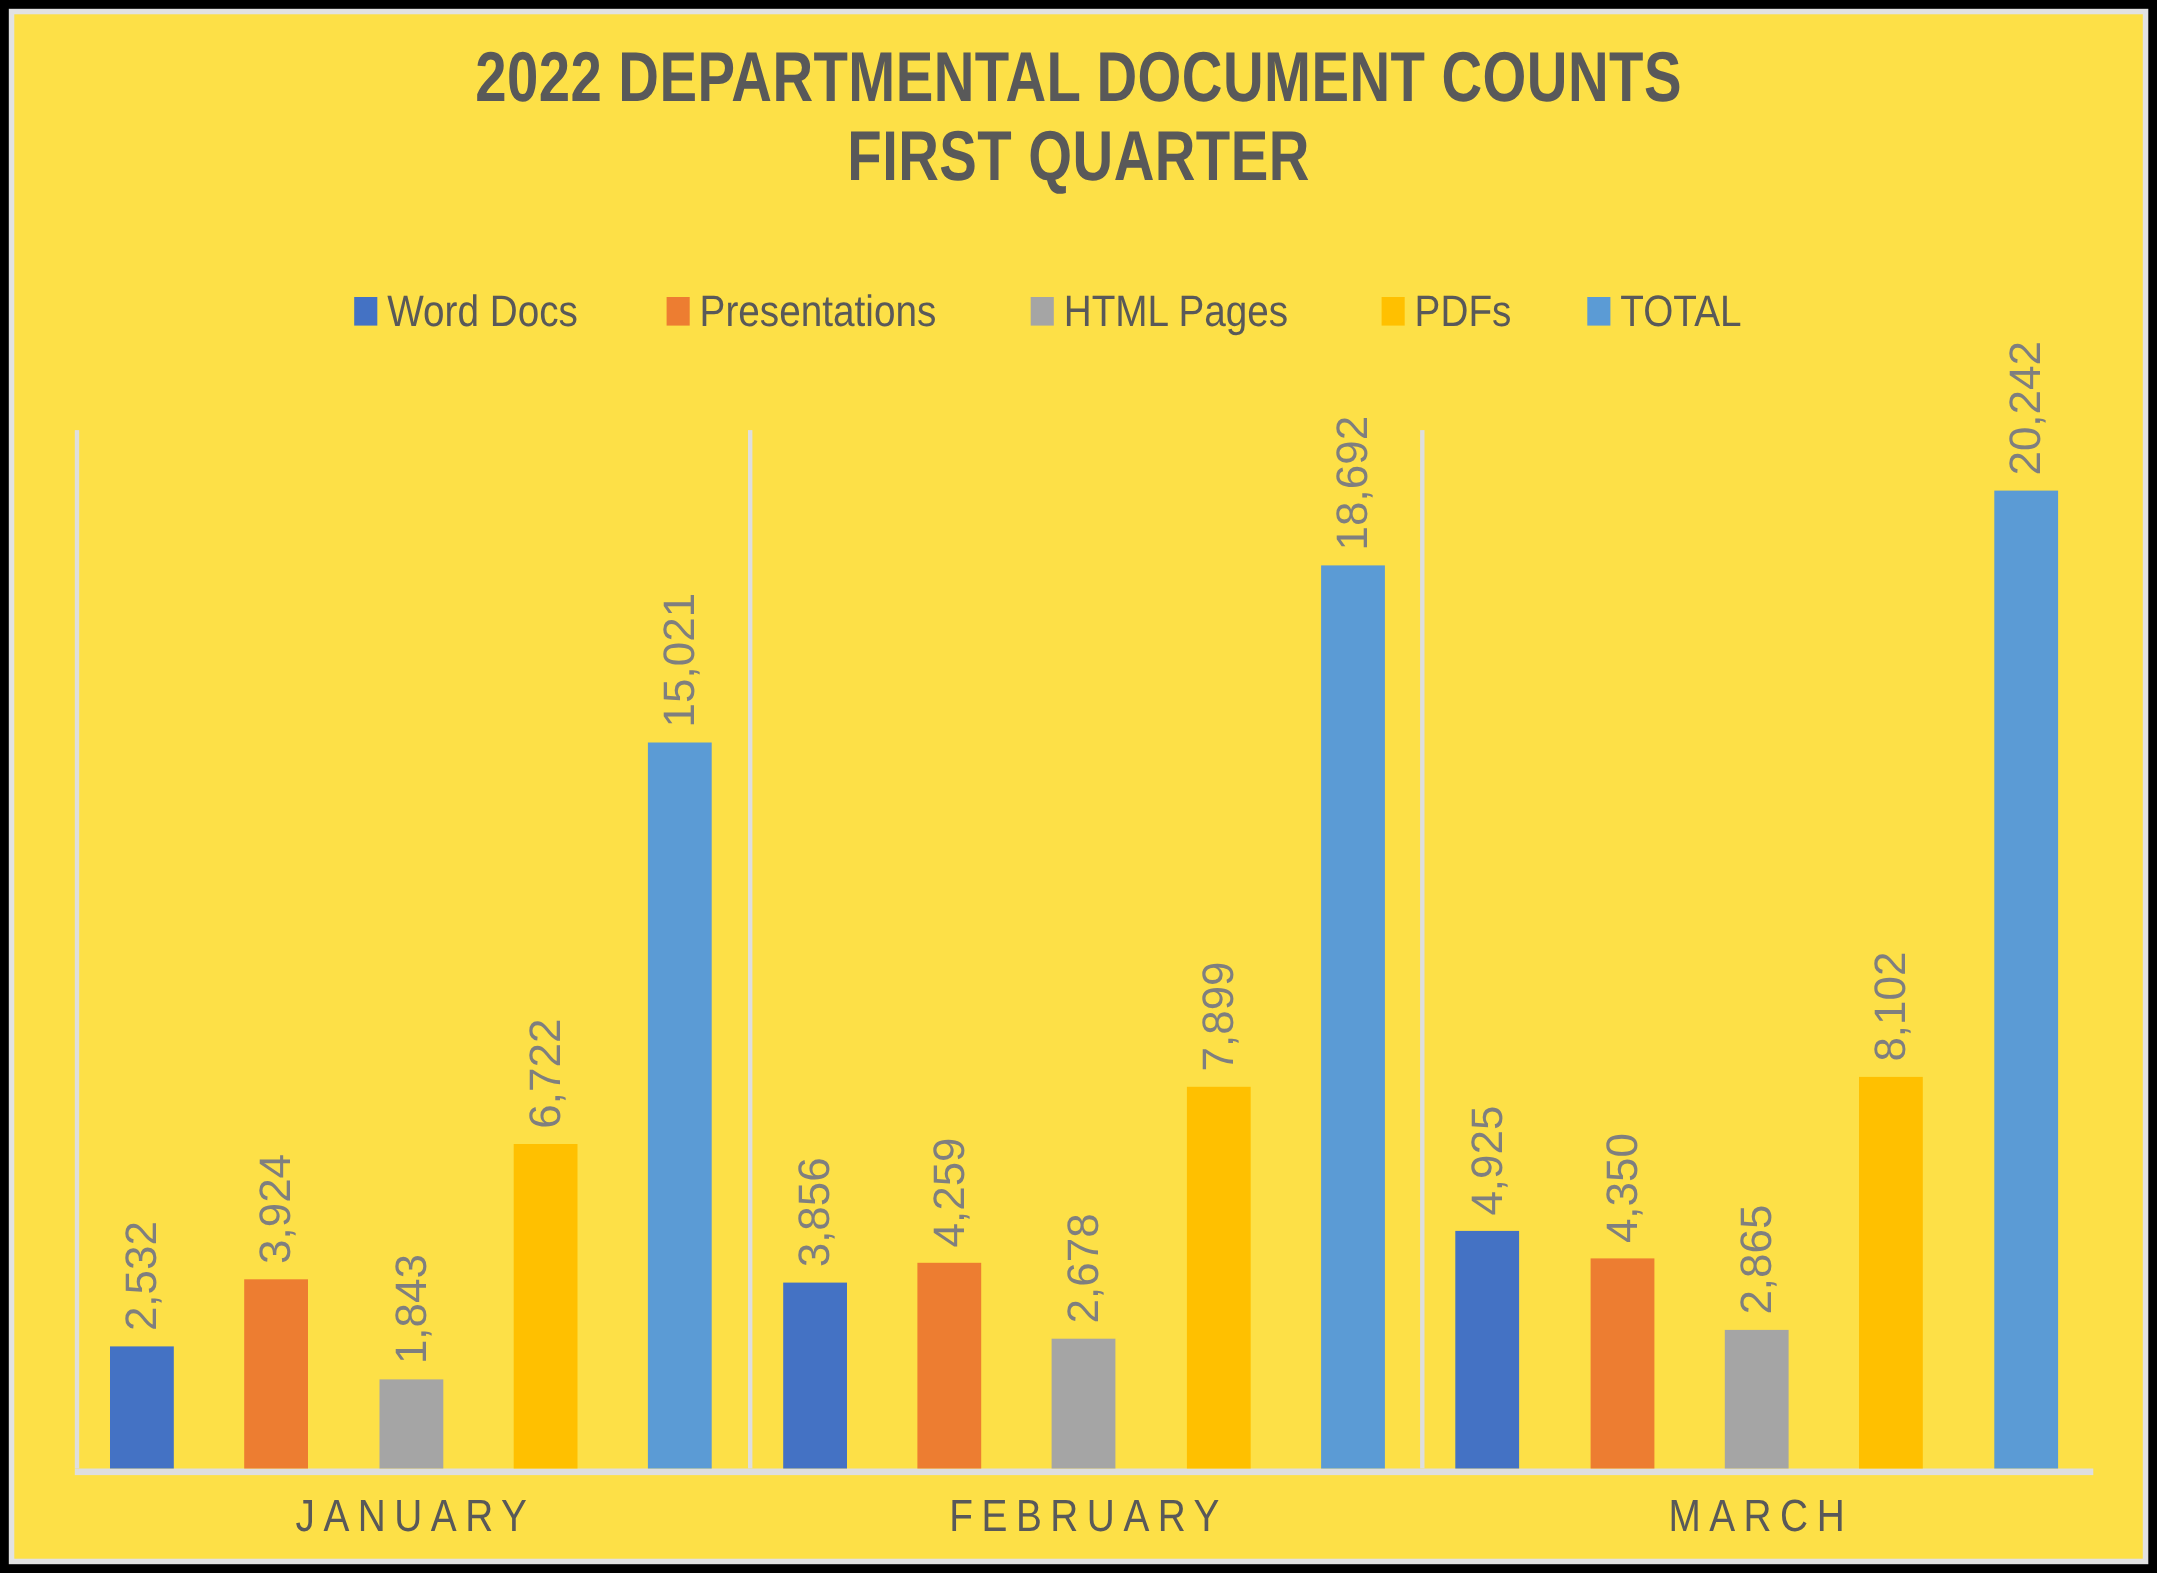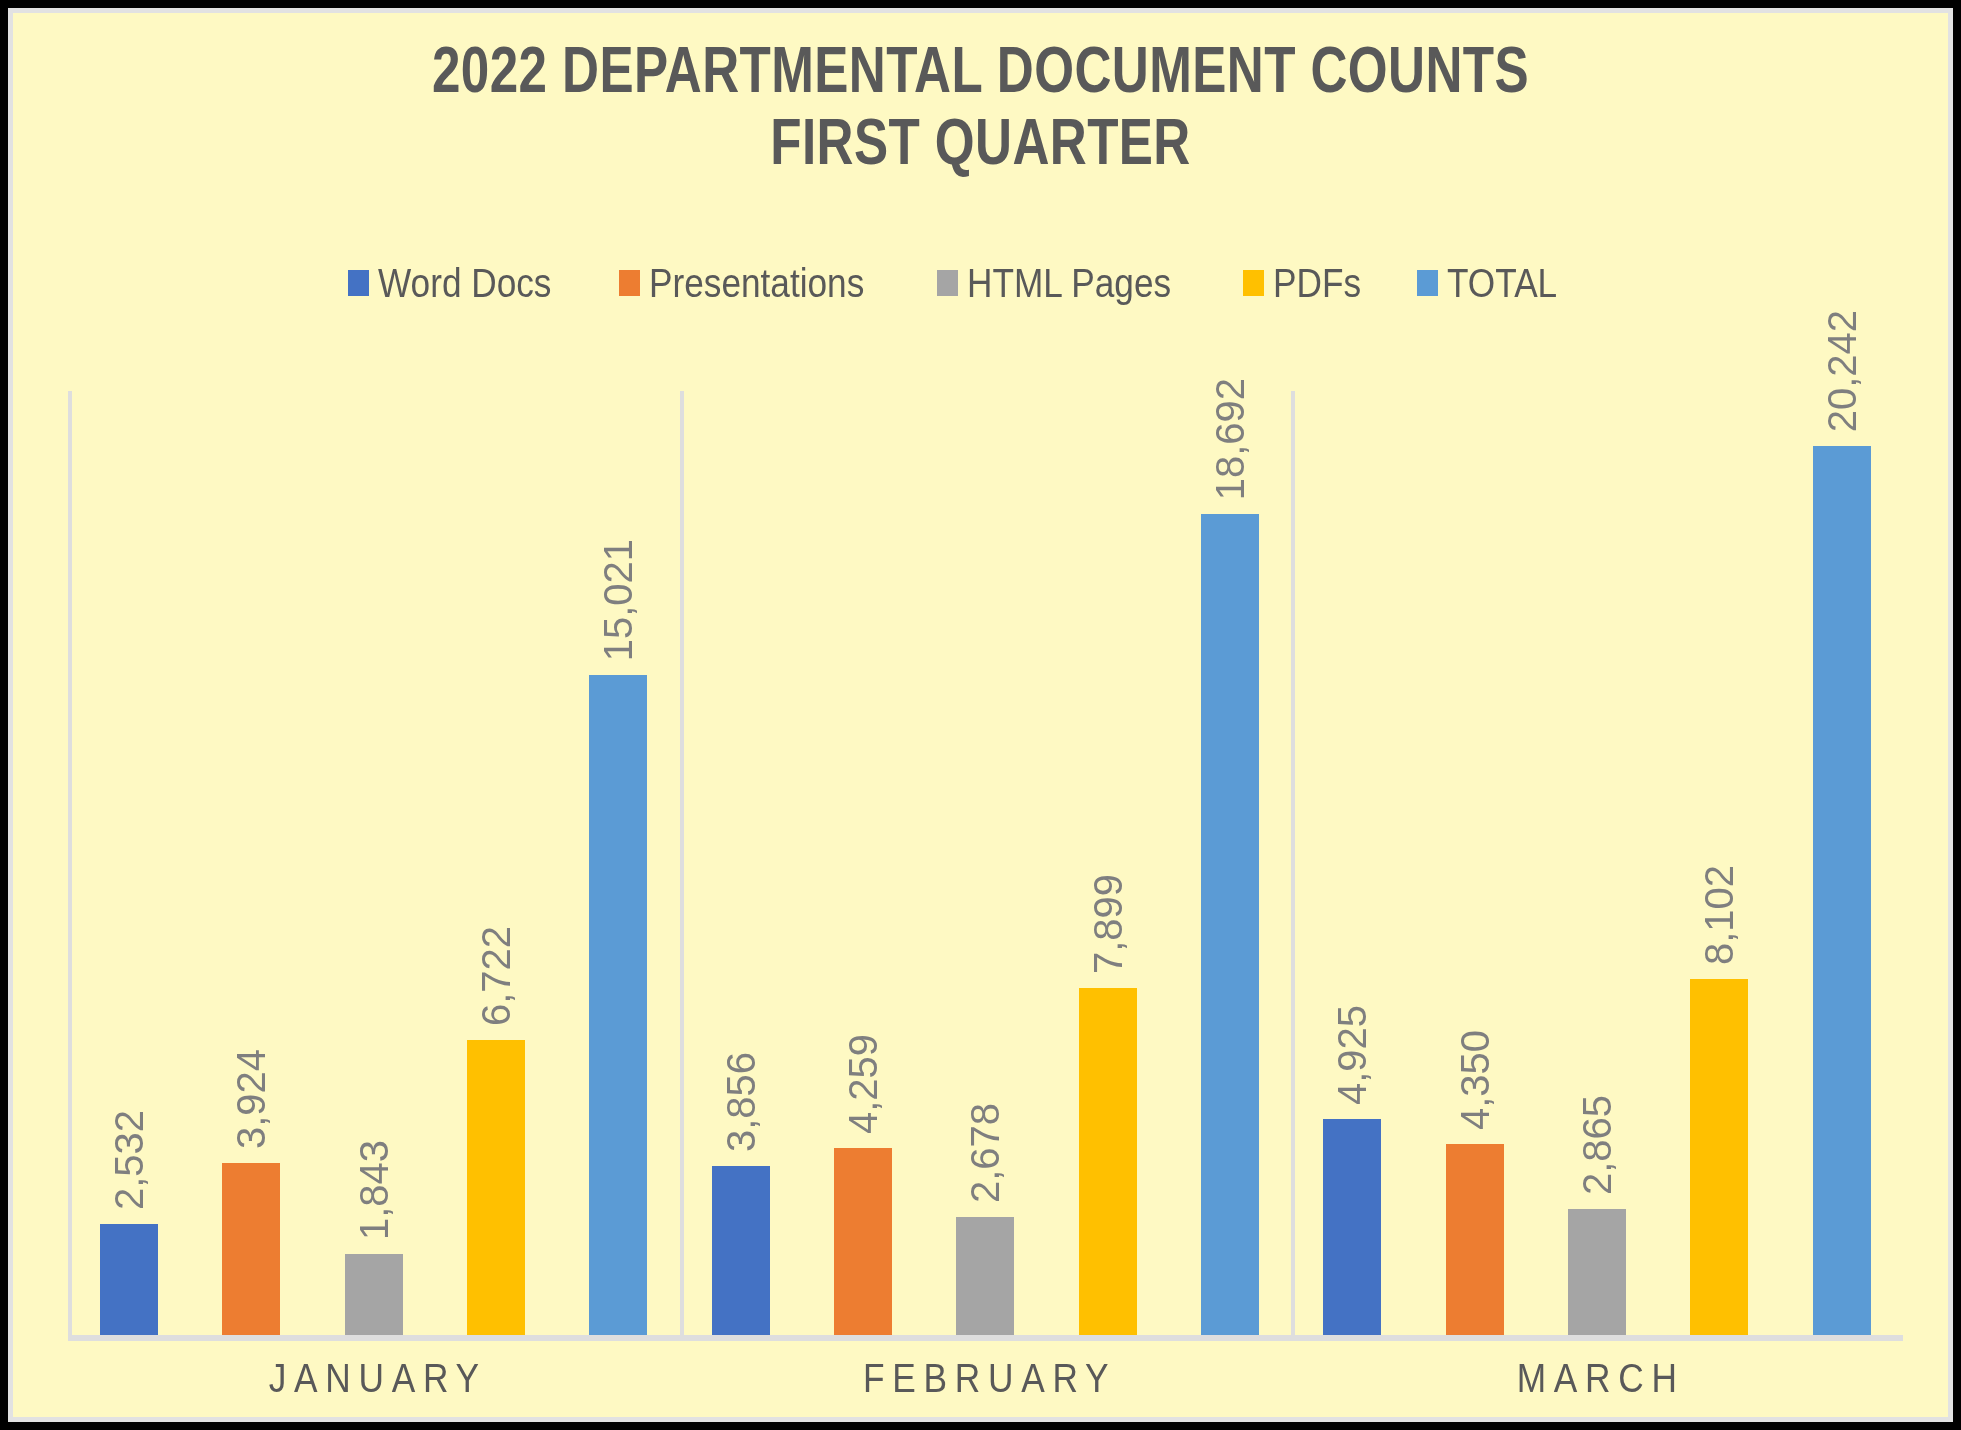--- a/index.html
+++ b/index.html
@@ -29,21 +29,21 @@
     position: absolute;
     left: 8px; top: 8px;
     right: 8px; bottom: 8px;
     background: #e2e2e2;
   }
   #canvas {
     position: absolute;
     left: 13px; top: 13px;
     width: 1935px;
     height: 1404px;
-    background: #fef9c3;
+    background: #fde047;
     overflow: hidden;
   }
 
   
   #title-block {
     position: absolute;
     left: 0; top: 22px;
     width: 1935px;
     text-align: center;
     color: #595959;
@@ -58,21 +58,21 @@
   #title-line1, #title-line2 { display: block; }
 
   
   #legend {
     position: absolute;
     left: 0; top: 250px;
     width: 1894px;
     display: flex;
     justify-content: center;
     align-items: flex-end;
-    gap: 44px;
+    gap: 57px;
   }
   .legend-item {
     display: flex;
     align-items: center;
     gap: 9px;
     white-space: nowrap;
   }
   .legend-swatch {
     width: 21px;
     height: 26px;

